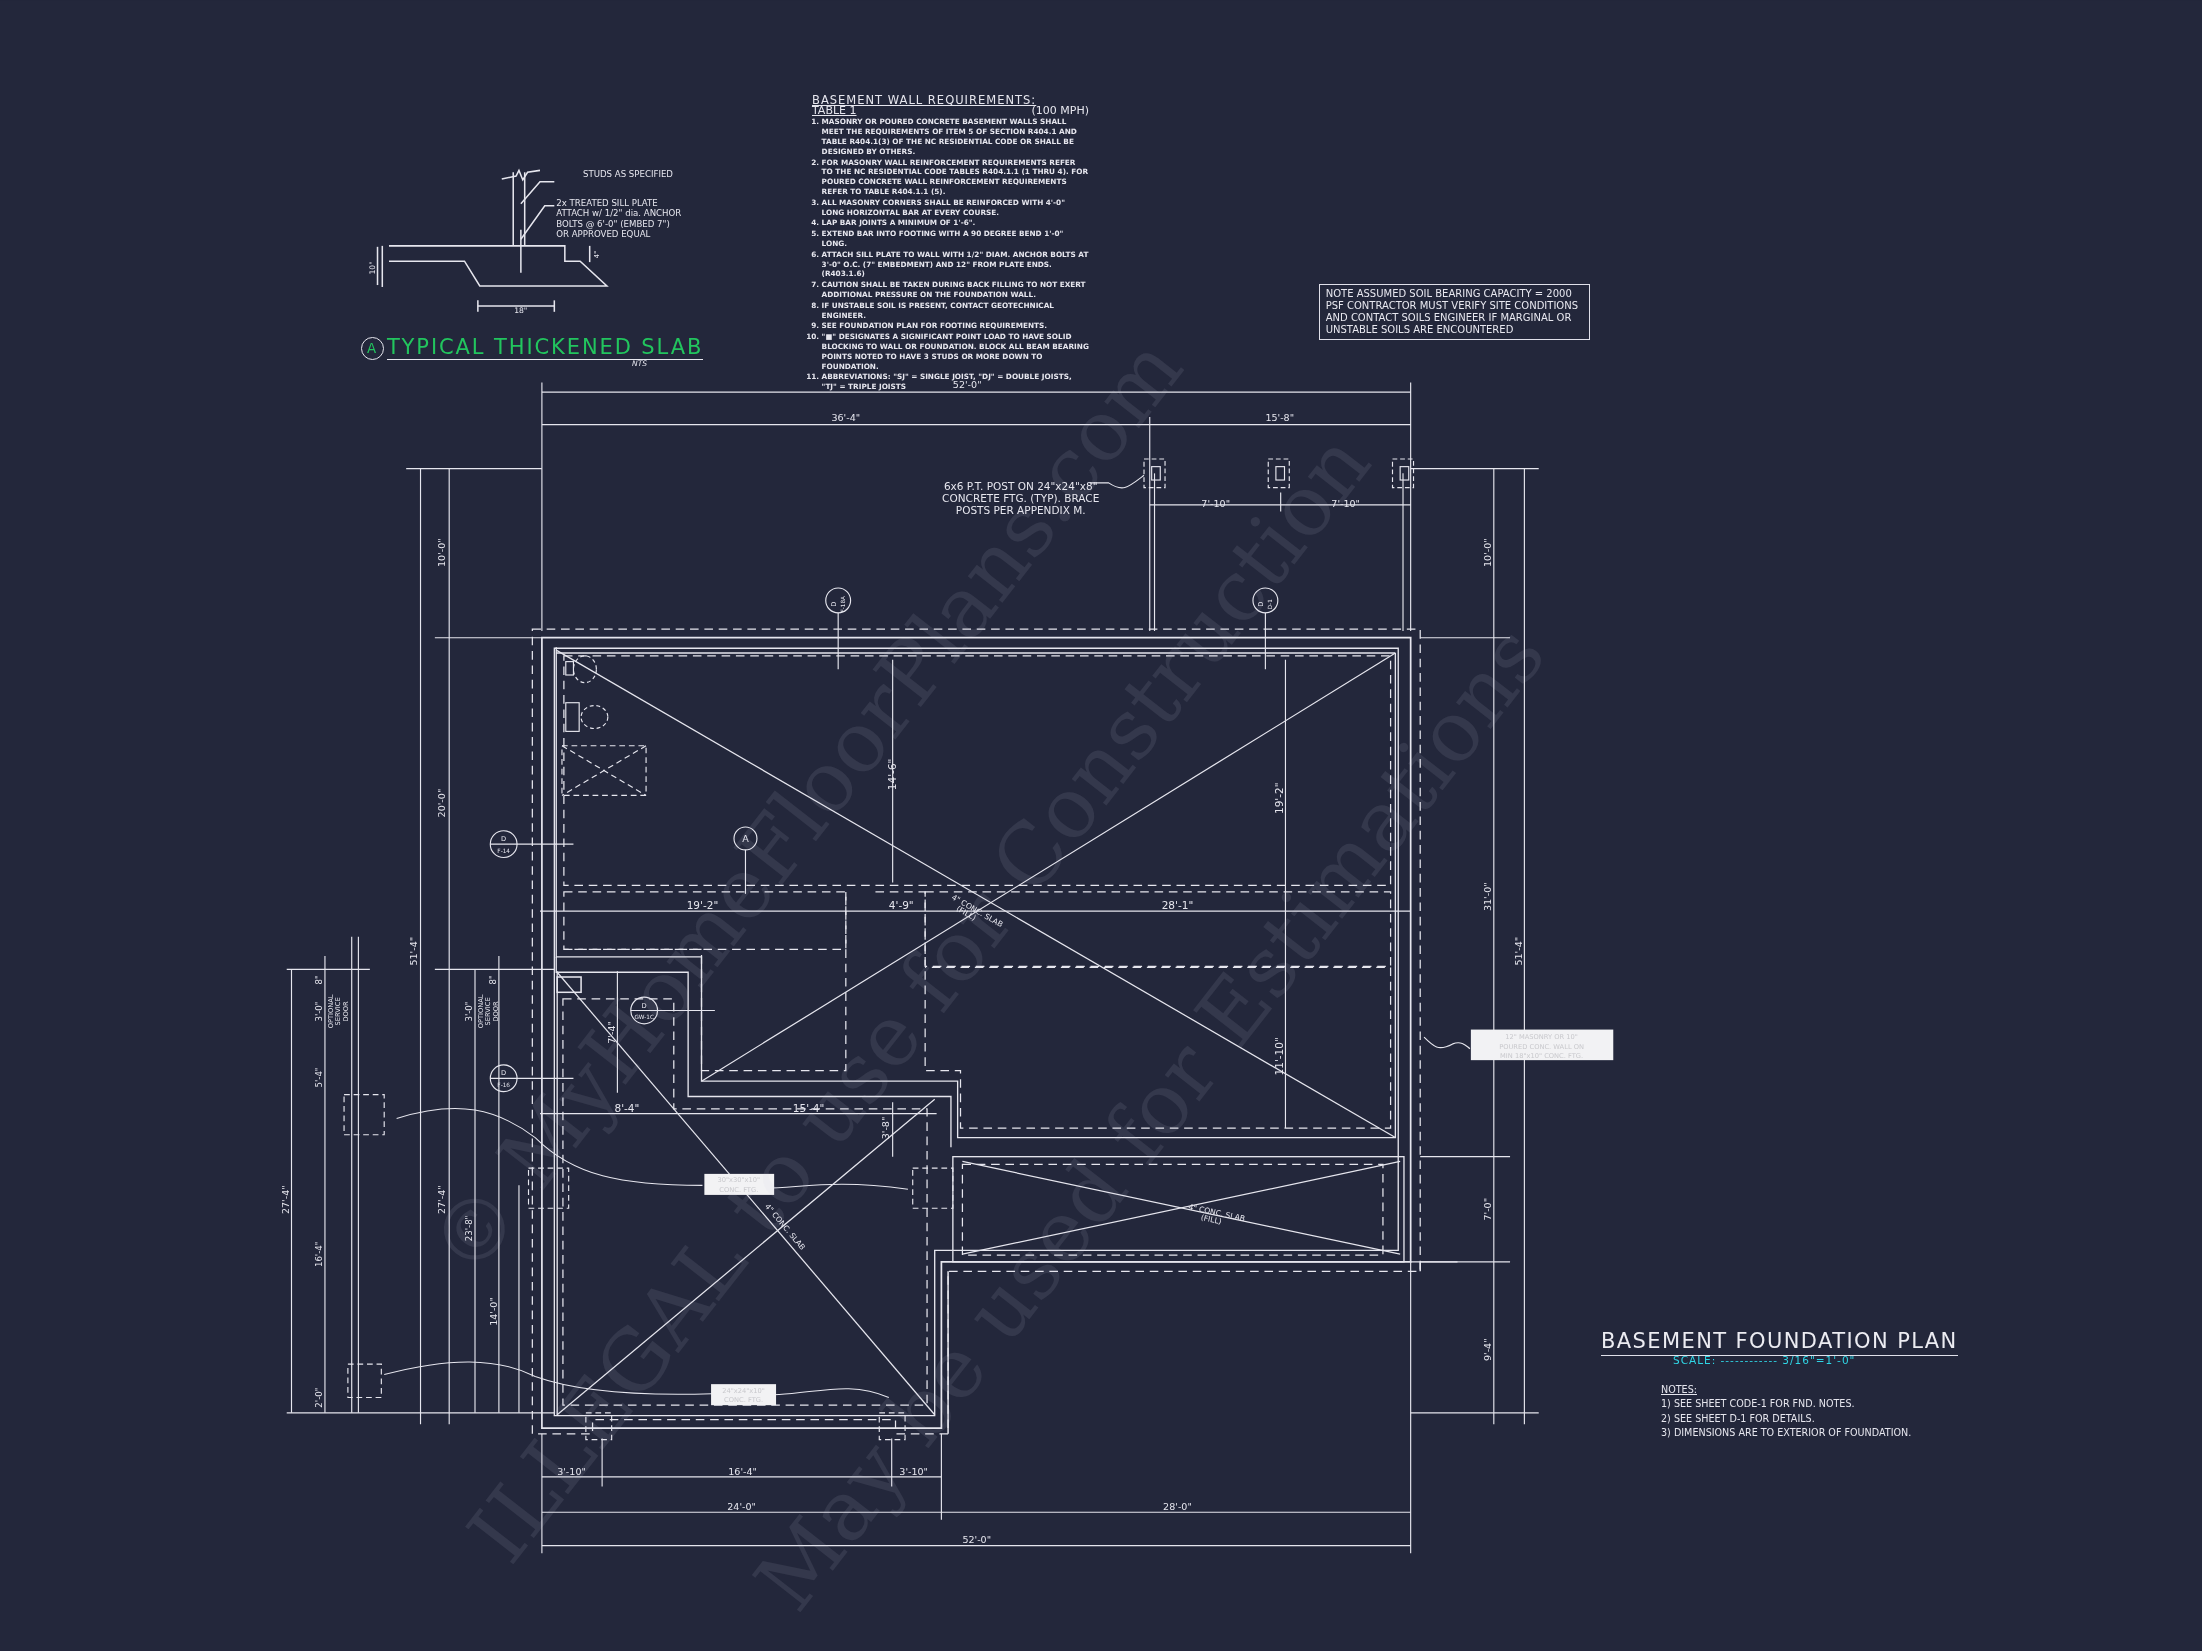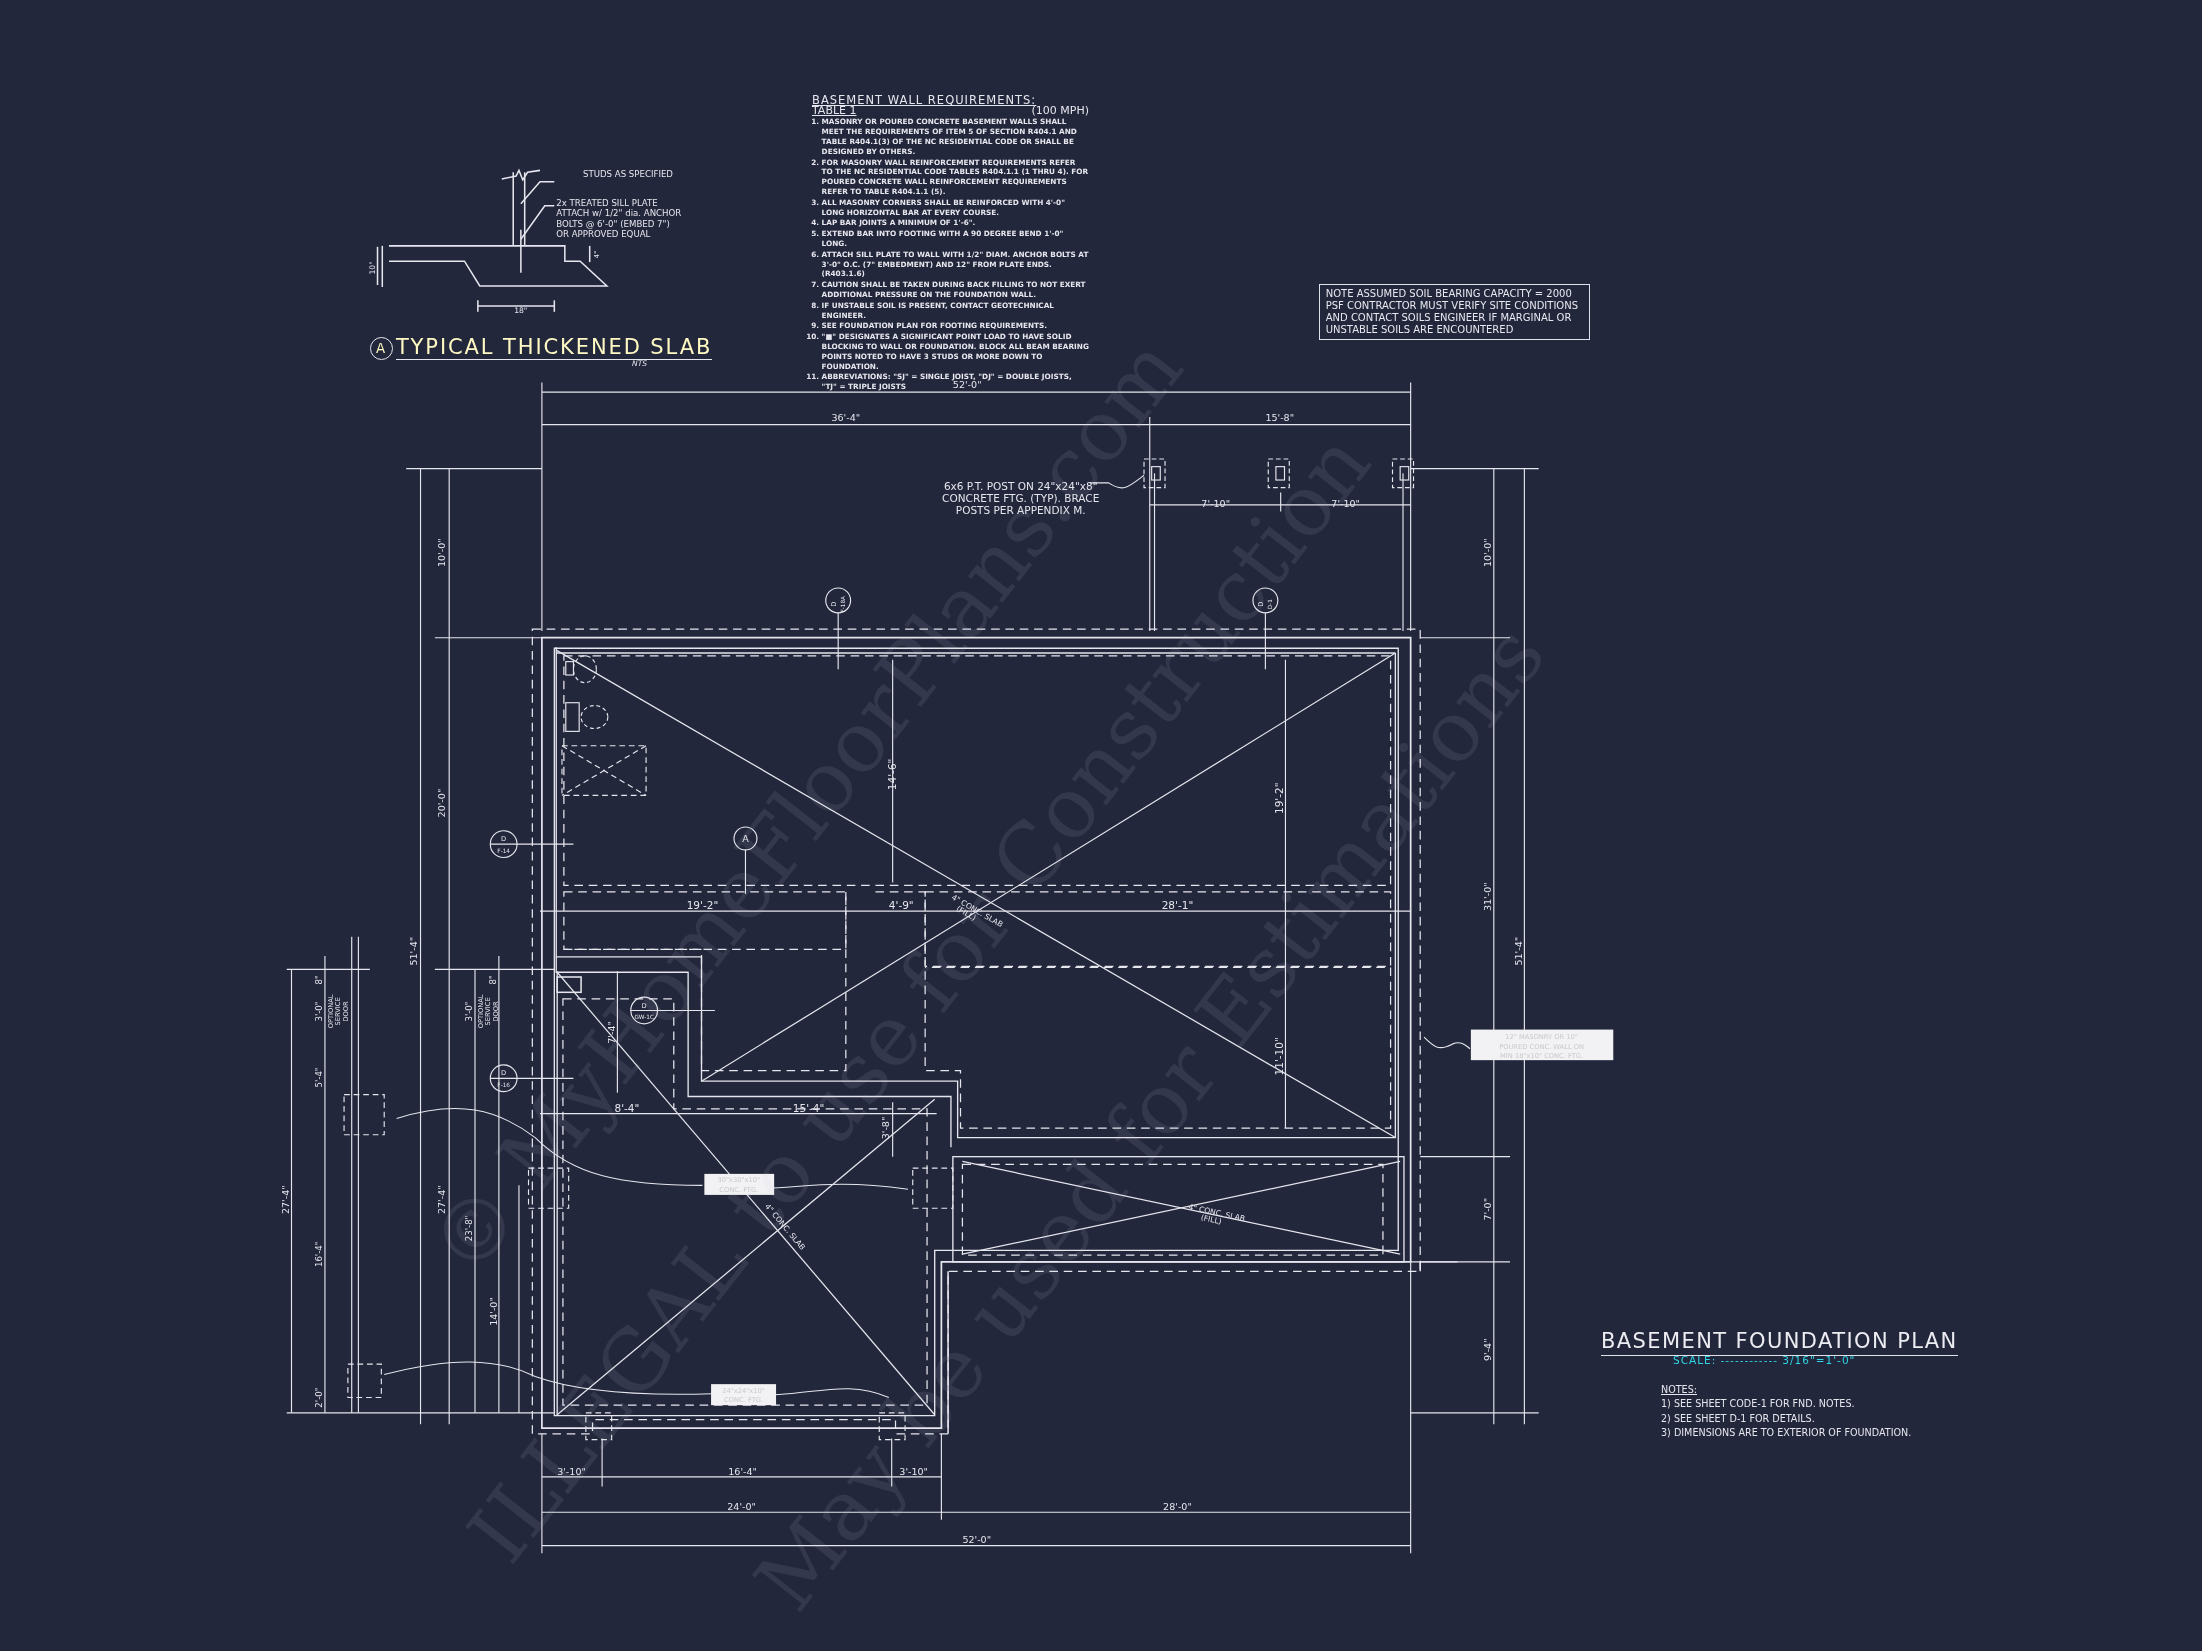--- a/index.html
+++ b/index.html
@@ -10,21 +10,21 @@
   .notes-block .hdr{font-size:11.5px;text-decoration:underline;letter-spacing:1px;}
   .notes-block .sub{display:flex;justify-content:space-between;font-size:11px;margin-bottom:1.9px;}
   .notes-block .sub span:first-child{text-decoration:underline;}
   .notes-block ol{margin:0;padding-left:9.6px;font-weight:bold;}
   .notes-block li{margin:0 0 1px 0;}
   .soil-note{position:absolute;left:1319px;top:284px;width:258px;border:1.4px solid #e0e0ea;padding:2.9px 5.7px;font-size:10px;line-height:12px;text-transform:uppercase;color:#e8e8f0;}
   .plan-title{position:absolute;left:1601px;top:1329px;font-size:21px;letter-spacing:1.4px;border-bottom:1.9px solid #e0e0ea;padding-bottom:2px;color:#ececf2;}
   .scale{position:absolute;left:1673px;top:1354px;font-size:10.5px;color:#2fd6e6;letter-spacing:1px;}
   .plan-notes{position:absolute;left:1661px;top:1383px;font-size:9.6px;line-height:14.3px;text-transform:uppercase;color:#e6e6ee;}
   .plan-notes .hdr{text-decoration:underline;}
-  .detail-title{position:absolute;left:370px;top:335px;font-size:21px;letter-spacing:1.9px;color:#fef9c3;}
+  .detail-title{position:absolute;left:361px;top:335px;font-size:21px;letter-spacing:1.9px;color:#22c55e;}
   .detail-title .circ{display:inline-block;width:21px;height:21px;border:1.4px solid #e6e6ee;border-radius:50%;font-size:13.4px;text-align:center;line-height:21px;margin-right:2.9px;vertical-align:middle;}
   .detail-title .txt{border-bottom:1.9px solid #e6e6ee;}
   .nts{position:absolute;left:632px;top:359px;font-size:7.6px;color:#e6e6ee;font-style:italic;}
   .wm{position:absolute;font-family:"DejaVu Serif",serif;color:rgba(210,210,225,0.10);white-space:nowrap;transform-origin:left top;pointer-events:none;}
 </style>
 </head>
 <body>
 
 <svg id="sheet" width="2202" height="1652" viewBox="0 0 2304 1728" xmlns="http://www.w3.org/2000/svg">
   <rect width="2304" height="1728" fill="#23273b"></rect>

